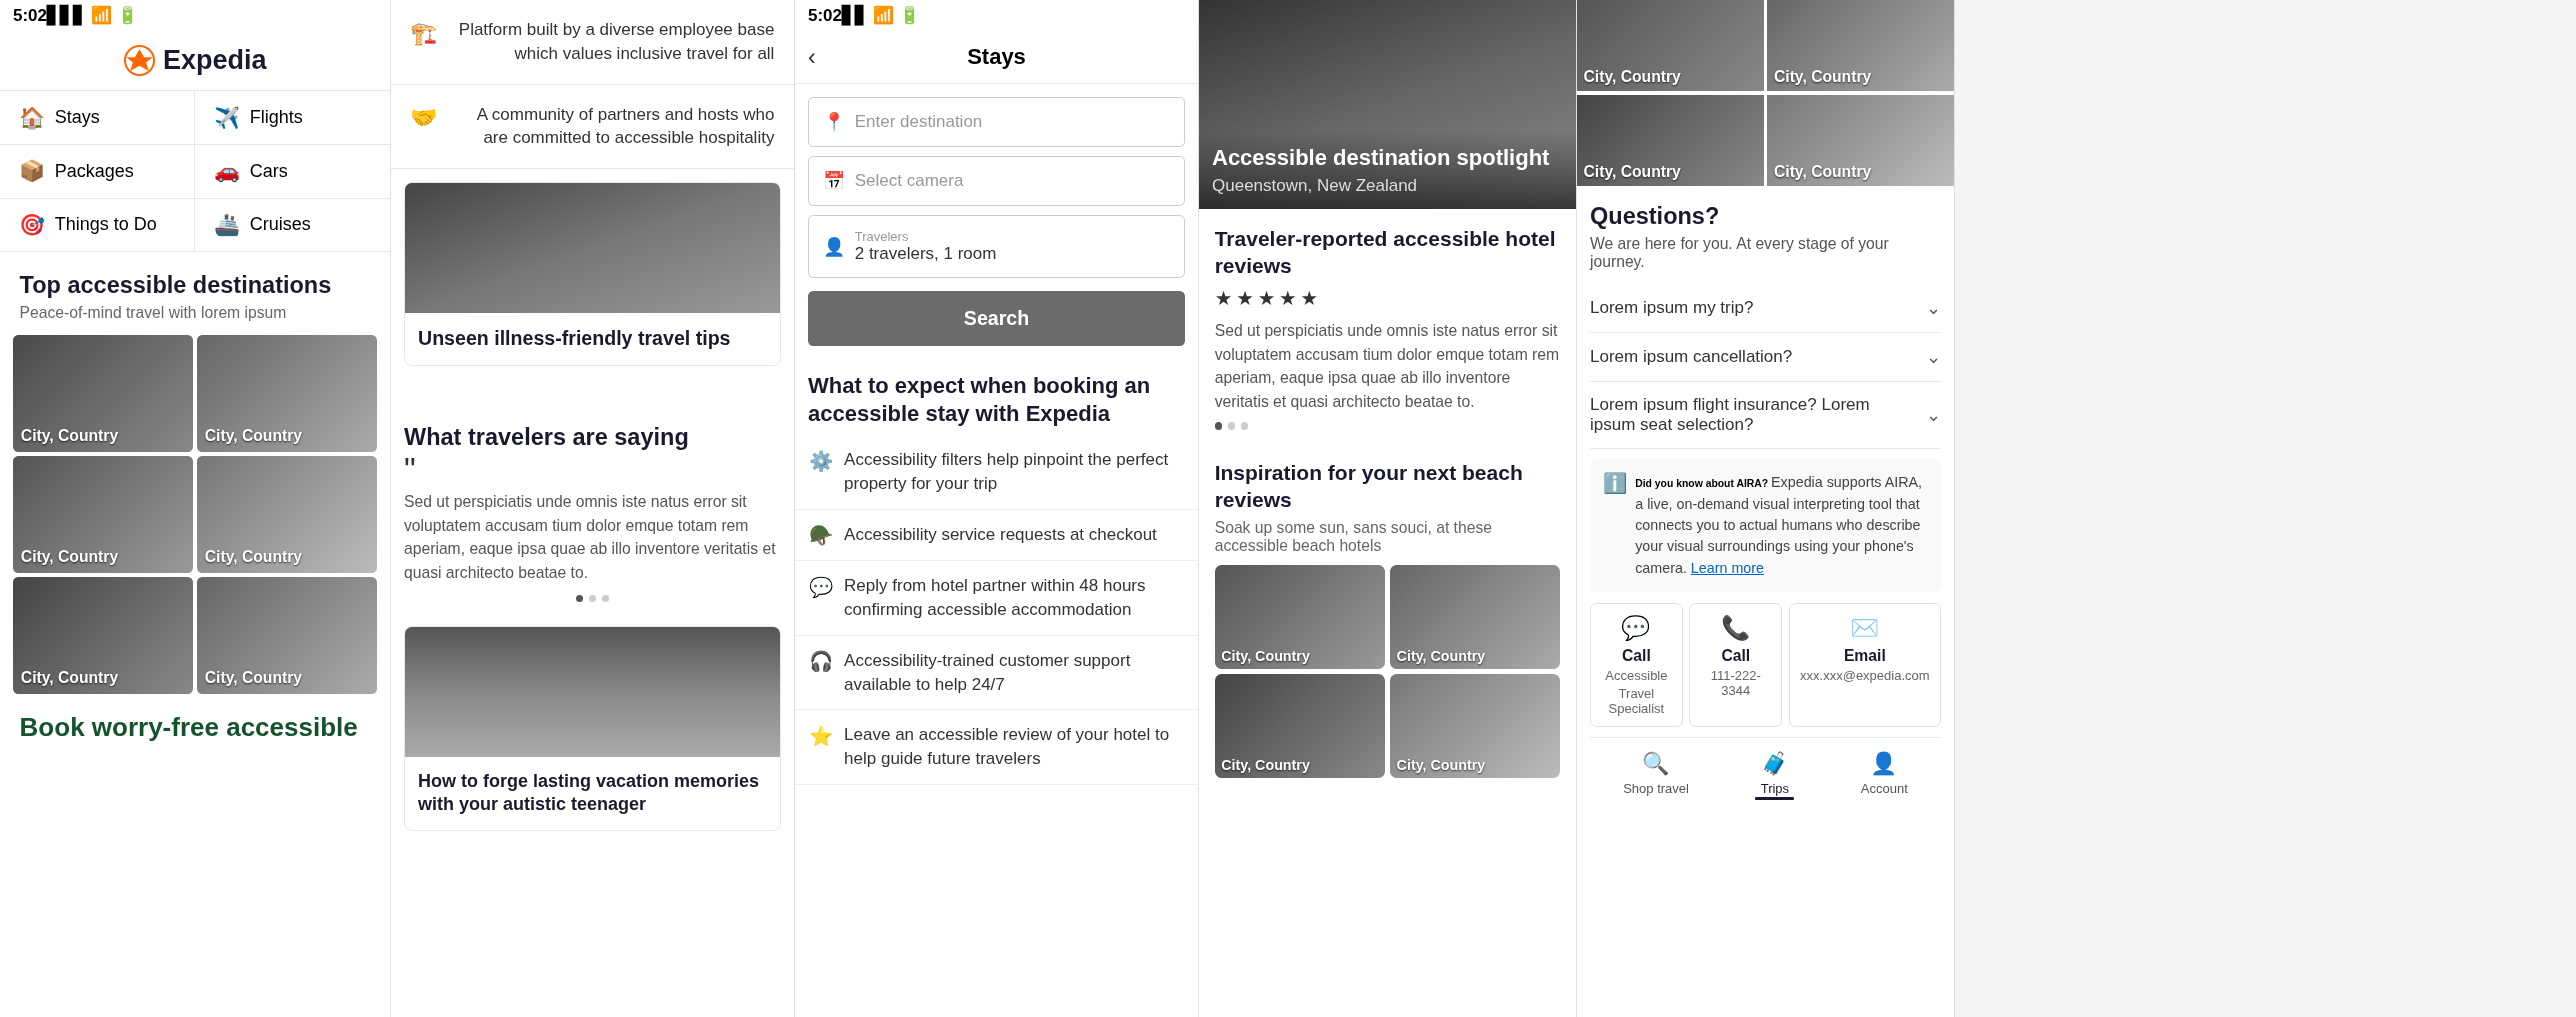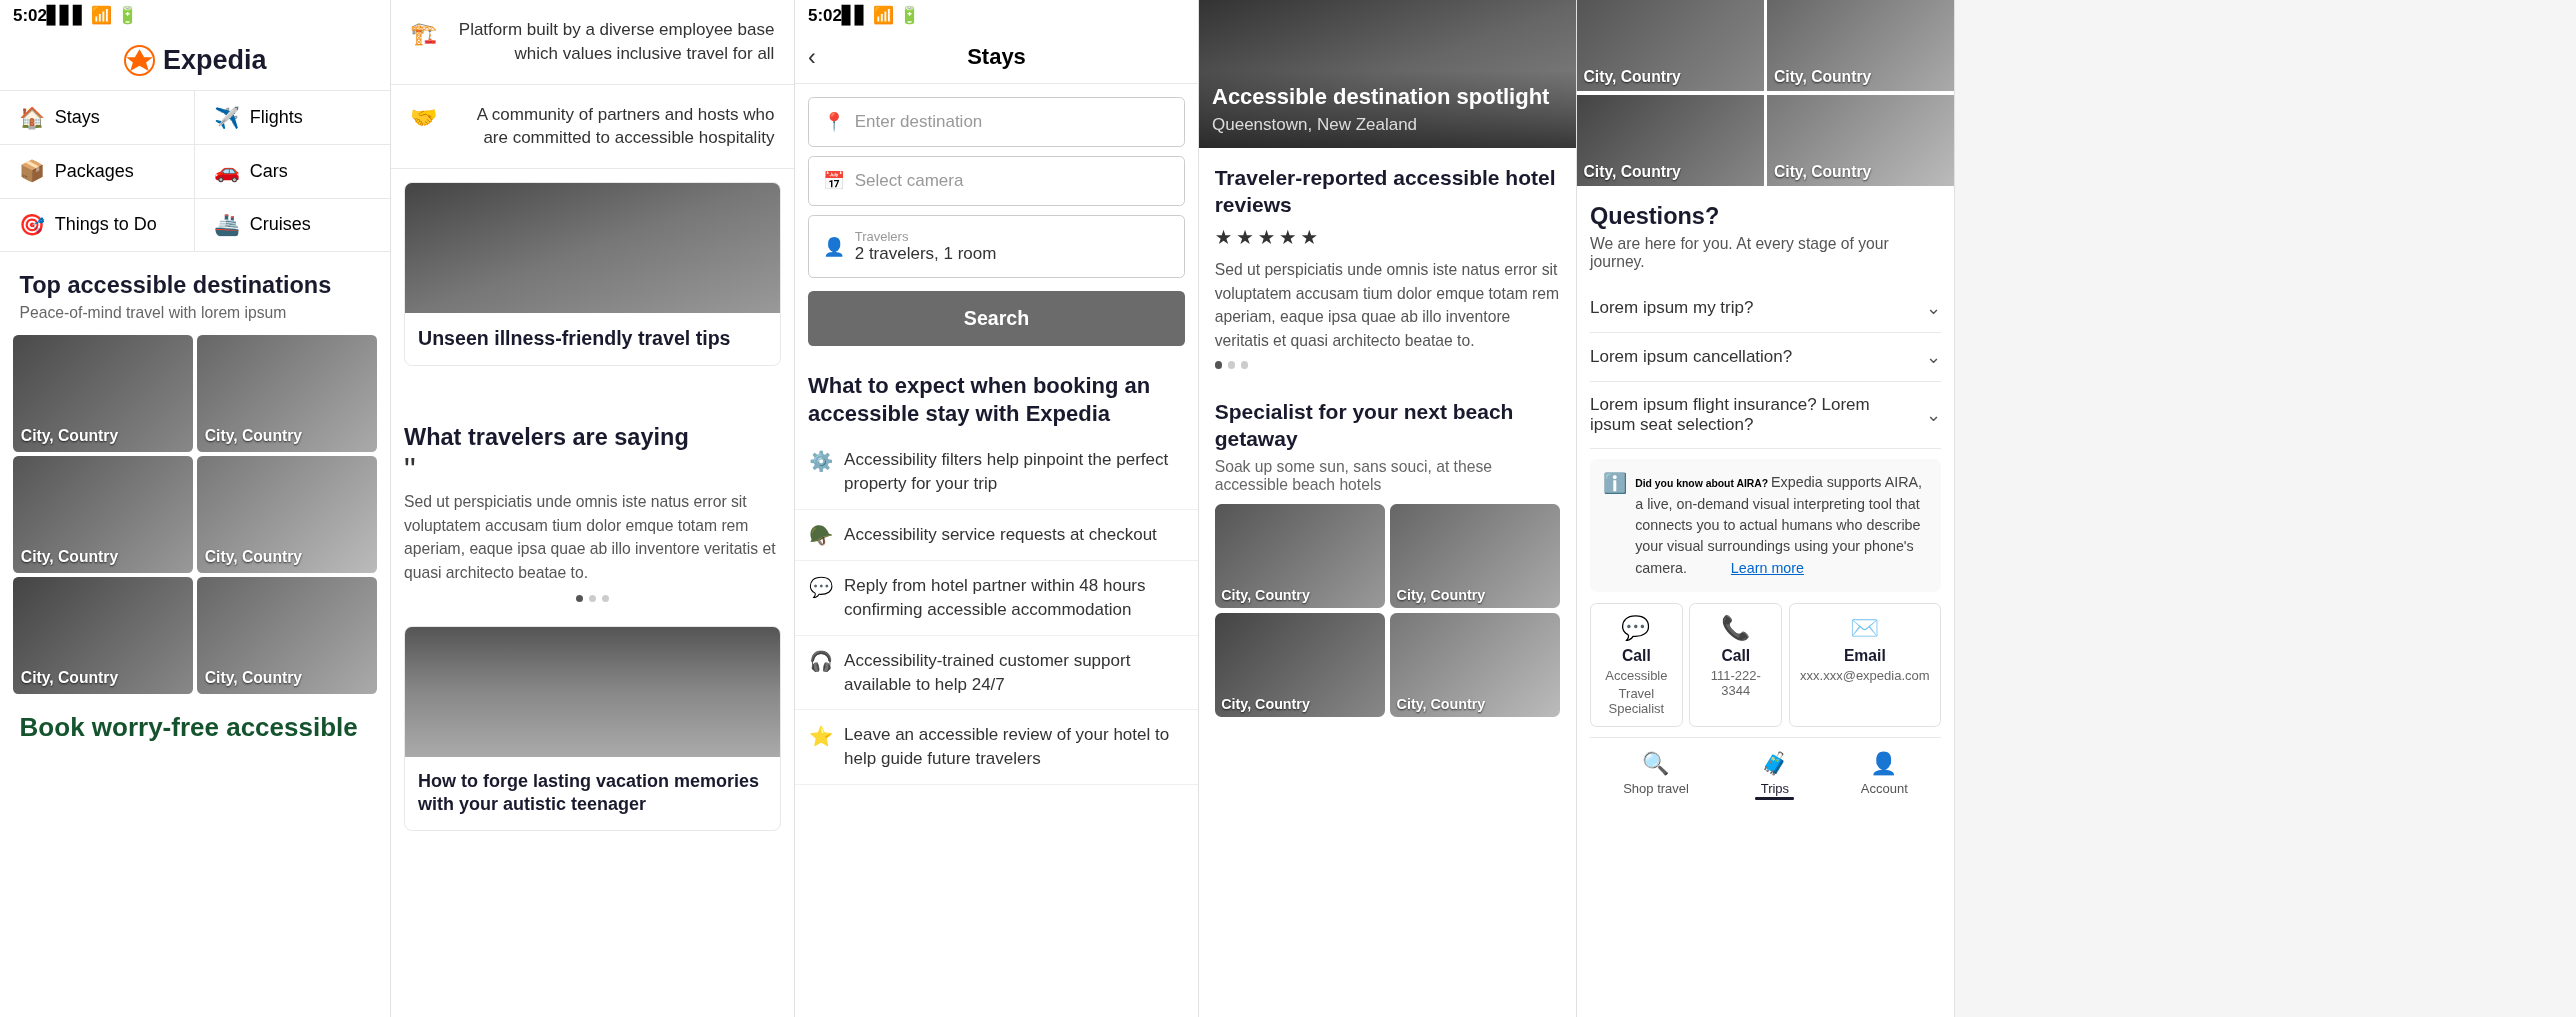--- a/index.html
+++ b/index.html
@@ -302,21 +302,21 @@
     }
 
     
     #panel4 {
       width: 378px;
       border-right: 0.7px solid #e0e0e0;
       background: #fff;
     }
     .spotlight-hero {
       position: relative;
-      height: 148px;
+      height: 209px;
       background: linear-gradient(180deg, #444 0%, #777 60%, #555 100%);
     }
     .spotlight-overlay {
       position: absolute;
       bottom: 0;
       left: 0;
       right: 0;
       padding: 13px;
       background: linear-gradient(transparent, rgba(0,0,0,0.6));
     }
@@ -474,21 +474,20 @@
       flex-shrink: 0;
     }
     .aira-text {
       font-size: 14.3px;
       color: #444;
       line-height: 1.5;
     }
     .aira-link {
       color: #0066cc;
       text-decoration: underline;
-      margin-left: 40px;
     }
     .contact-grid {
       display: grid;
       grid-template-columns: 1fr 1fr 1fr;
       gap: 6.5px;
       margin-top: 10.4px;
     }
     .contact-card {
       border: 0.7px solid #e0e0e0;
       border-radius: 6.5px;
@@ -737,21 +736,21 @@
     </div>
     <div class="review-text">Sed ut perspiciatis unde omnis iste natus error sit voluptatem accusam tium dolor emque totam rem aperiam, eaque ipsa quae ab illo inventore veritatis et quasi architecto beatae to.</div>
     <div class="review-dots">
       <div class="dot active"></div>
       <div class="dot"></div>
       <div class="dot"></div>
     </div>
   </div>
 
   <div class="beach-section">
-    <div class="beach-title">Specialist for your next beach getaway</div>
+    <div class="beach-title">Inspiration for your next beach reviews</div>
     <div class="beach-subtitle">Soak up some sun, sans souci, at these accessible beach hotels</div>
     <div class="beach-grid">
       <div class="beach-card" style="background:linear-gradient(135deg,#555 0%,#999 100%);">
         <span class="beach-card-label">City, Country</span>
       </div>
       <div class="beach-card" style="background:linear-gradient(135deg,#666 0%,#aaa 100%);">
         <span class="beach-card-label">City, Country</span>
       </div>
       <div class="beach-card" style="background:linear-gradient(135deg,#444 0%,#888 100%);">
         <span class="beach-card-label">City, Country</span>

